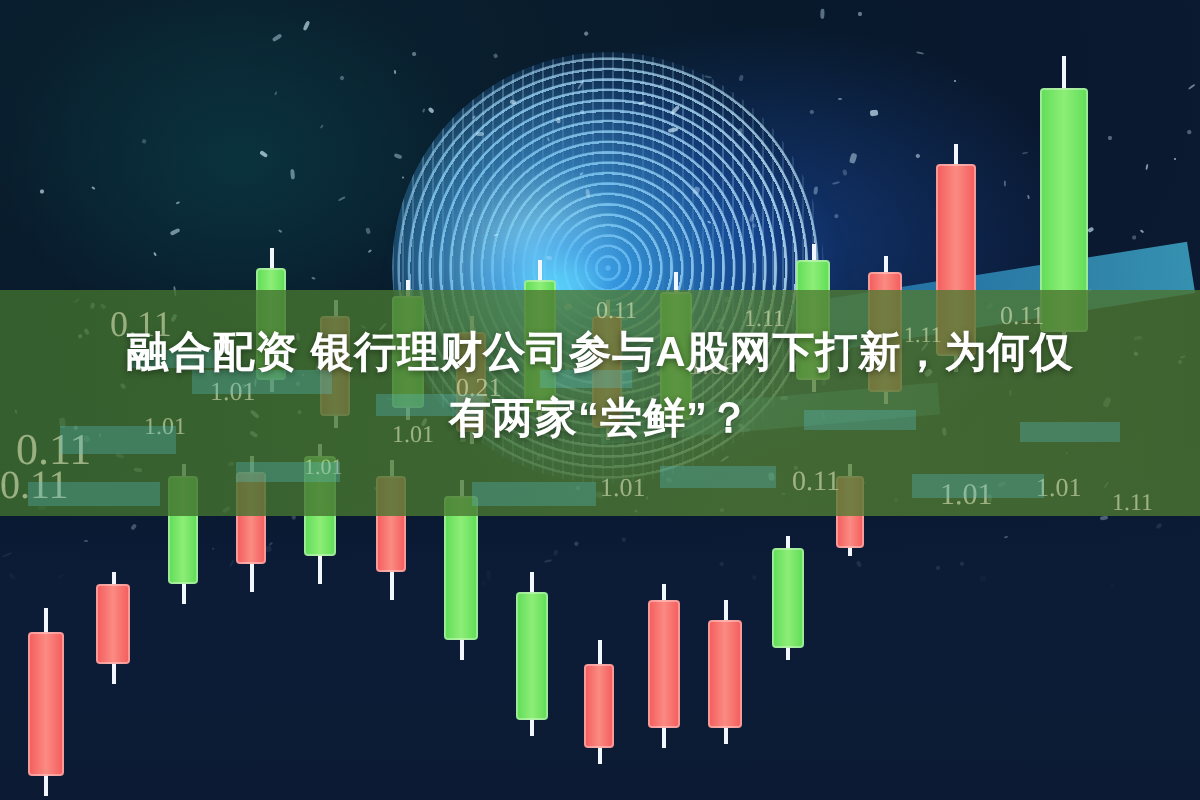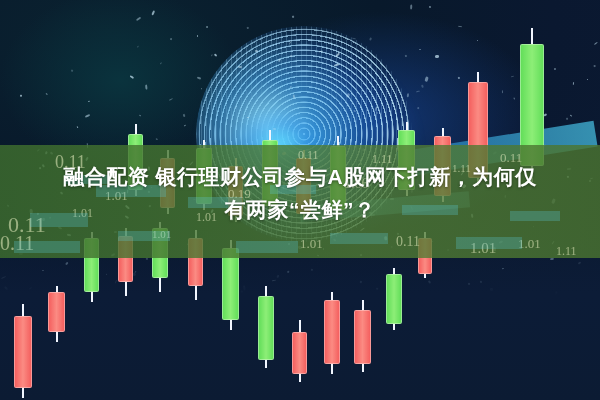--- a/index.html
+++ b/index.html
@@ -539,21 +539,21 @@
 
   <div class="band">
     <div id="band-numbers">
         <span class="num" style="left: 55px; top: 7px; font-size: 18px;">0.11</span>
         <span class="num" style="left: 8px; top: 67px; font-size: 22px;">0.11</span>
         <span class="num" style="left: 0px; top: 87px; font-size: 20px;">0.11</span>
         <span class="num" style="left: 105px; top: 43px; font-size: 13px;">1.01</span>
         <span class="num" style="left: 72px; top: 61px; font-size: 12px;">1.01</span>
         <span class="num" style="left: 196px; top: 65px; font-size: 12px;">1.01</span>
         <span class="num" style="left: 152px; top: 83px; font-size: 11px;">1.01</span>
-        <span class="num" style="left: 228px; top: 41px; font-size: 13px;">0.19</span>
+        <span class="num" style="left: 228px; top: 41px; font-size: 13px;">0.21</span>
         <span class="num" style="left: 372px; top: 7px; font-size: 12px;">1.11</span>
         <span class="num" style="left: 344px; top: 31px; font-size: 14px;">1.66</span>
         <span class="num" style="left: 452px; top: 17px; font-size: 11px;">1.11</span>
         <span class="num" style="left: 396px; top: 89px; font-size: 14px;">0.11</span>
         <span class="num" style="left: 470px; top: 95px; font-size: 15px;">1.01</span>
         <span class="num" style="left: 518px; top: 91px; font-size: 13px;">1.01</span>
         <span class="num" style="left: 556px; top: 99px; font-size: 12px;">1.11</span>
         <span class="num" style="left: 298px; top: 3px; font-size: 12px;">0.11</span>
         <span class="num" style="left: 300px; top: 91px; font-size: 13px;">1.01</span>
         <span class="num" style="left: 500px; top: 5px; font-size: 13px;">0.11</span>

